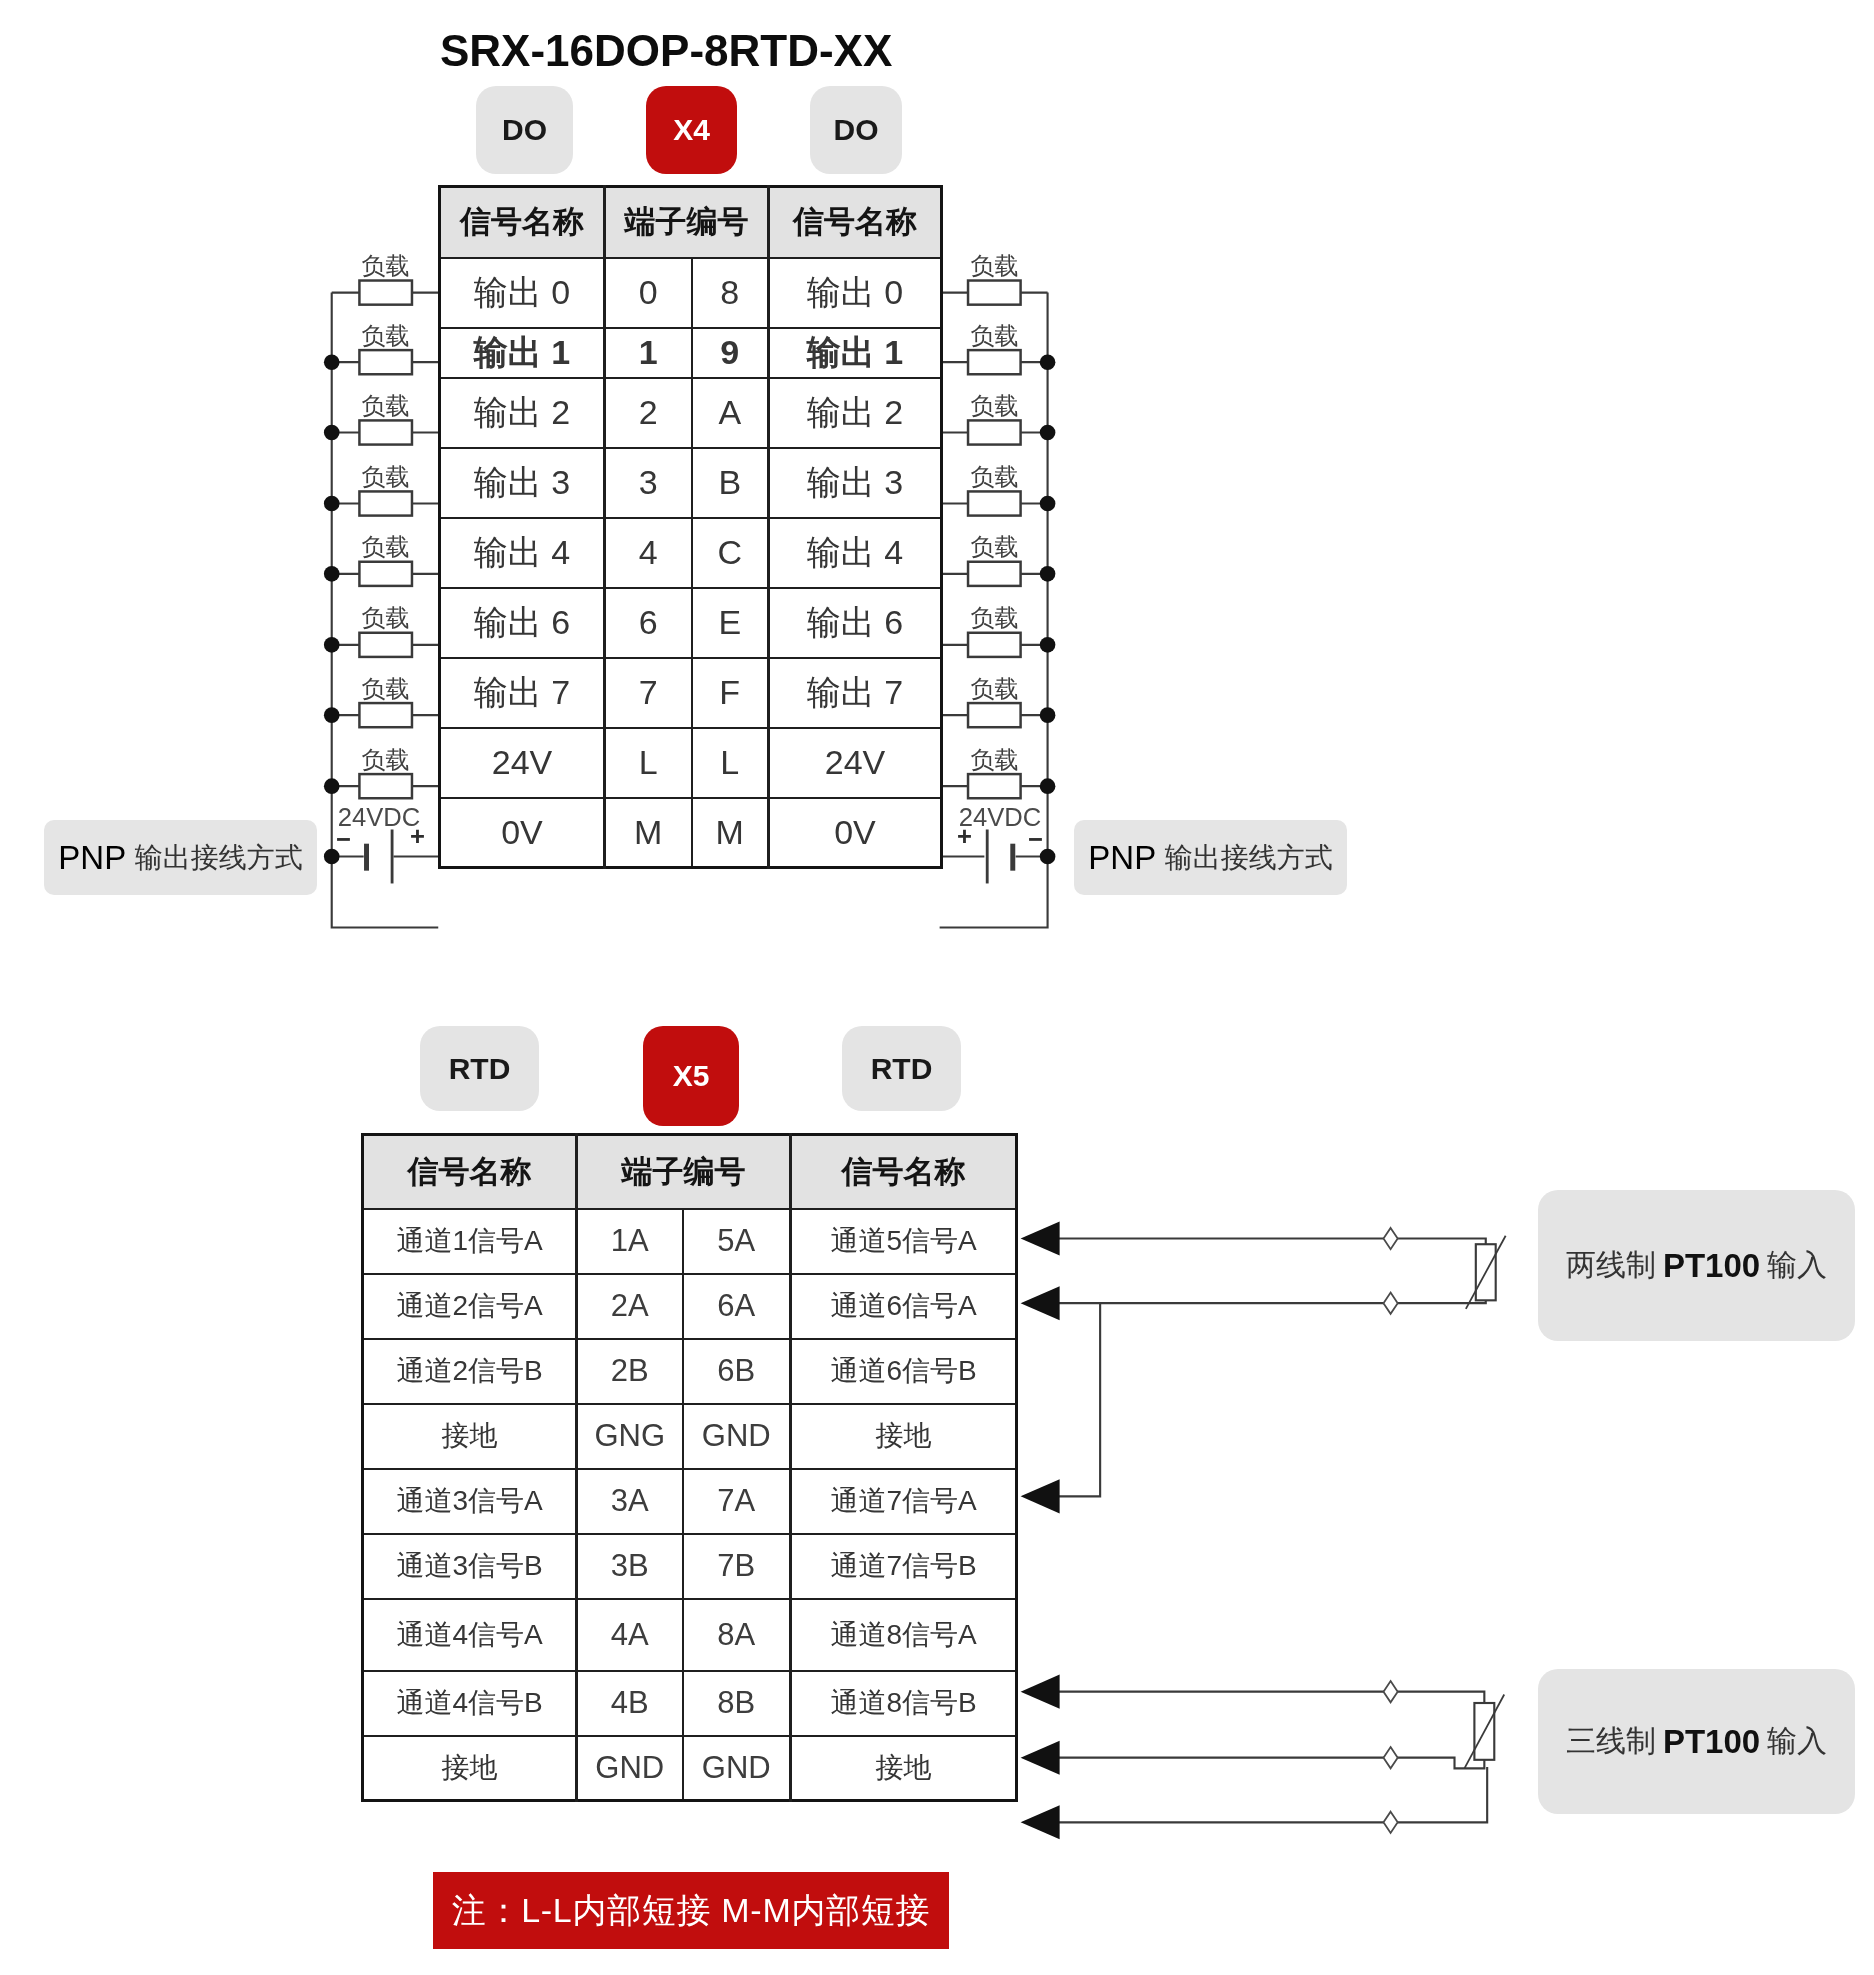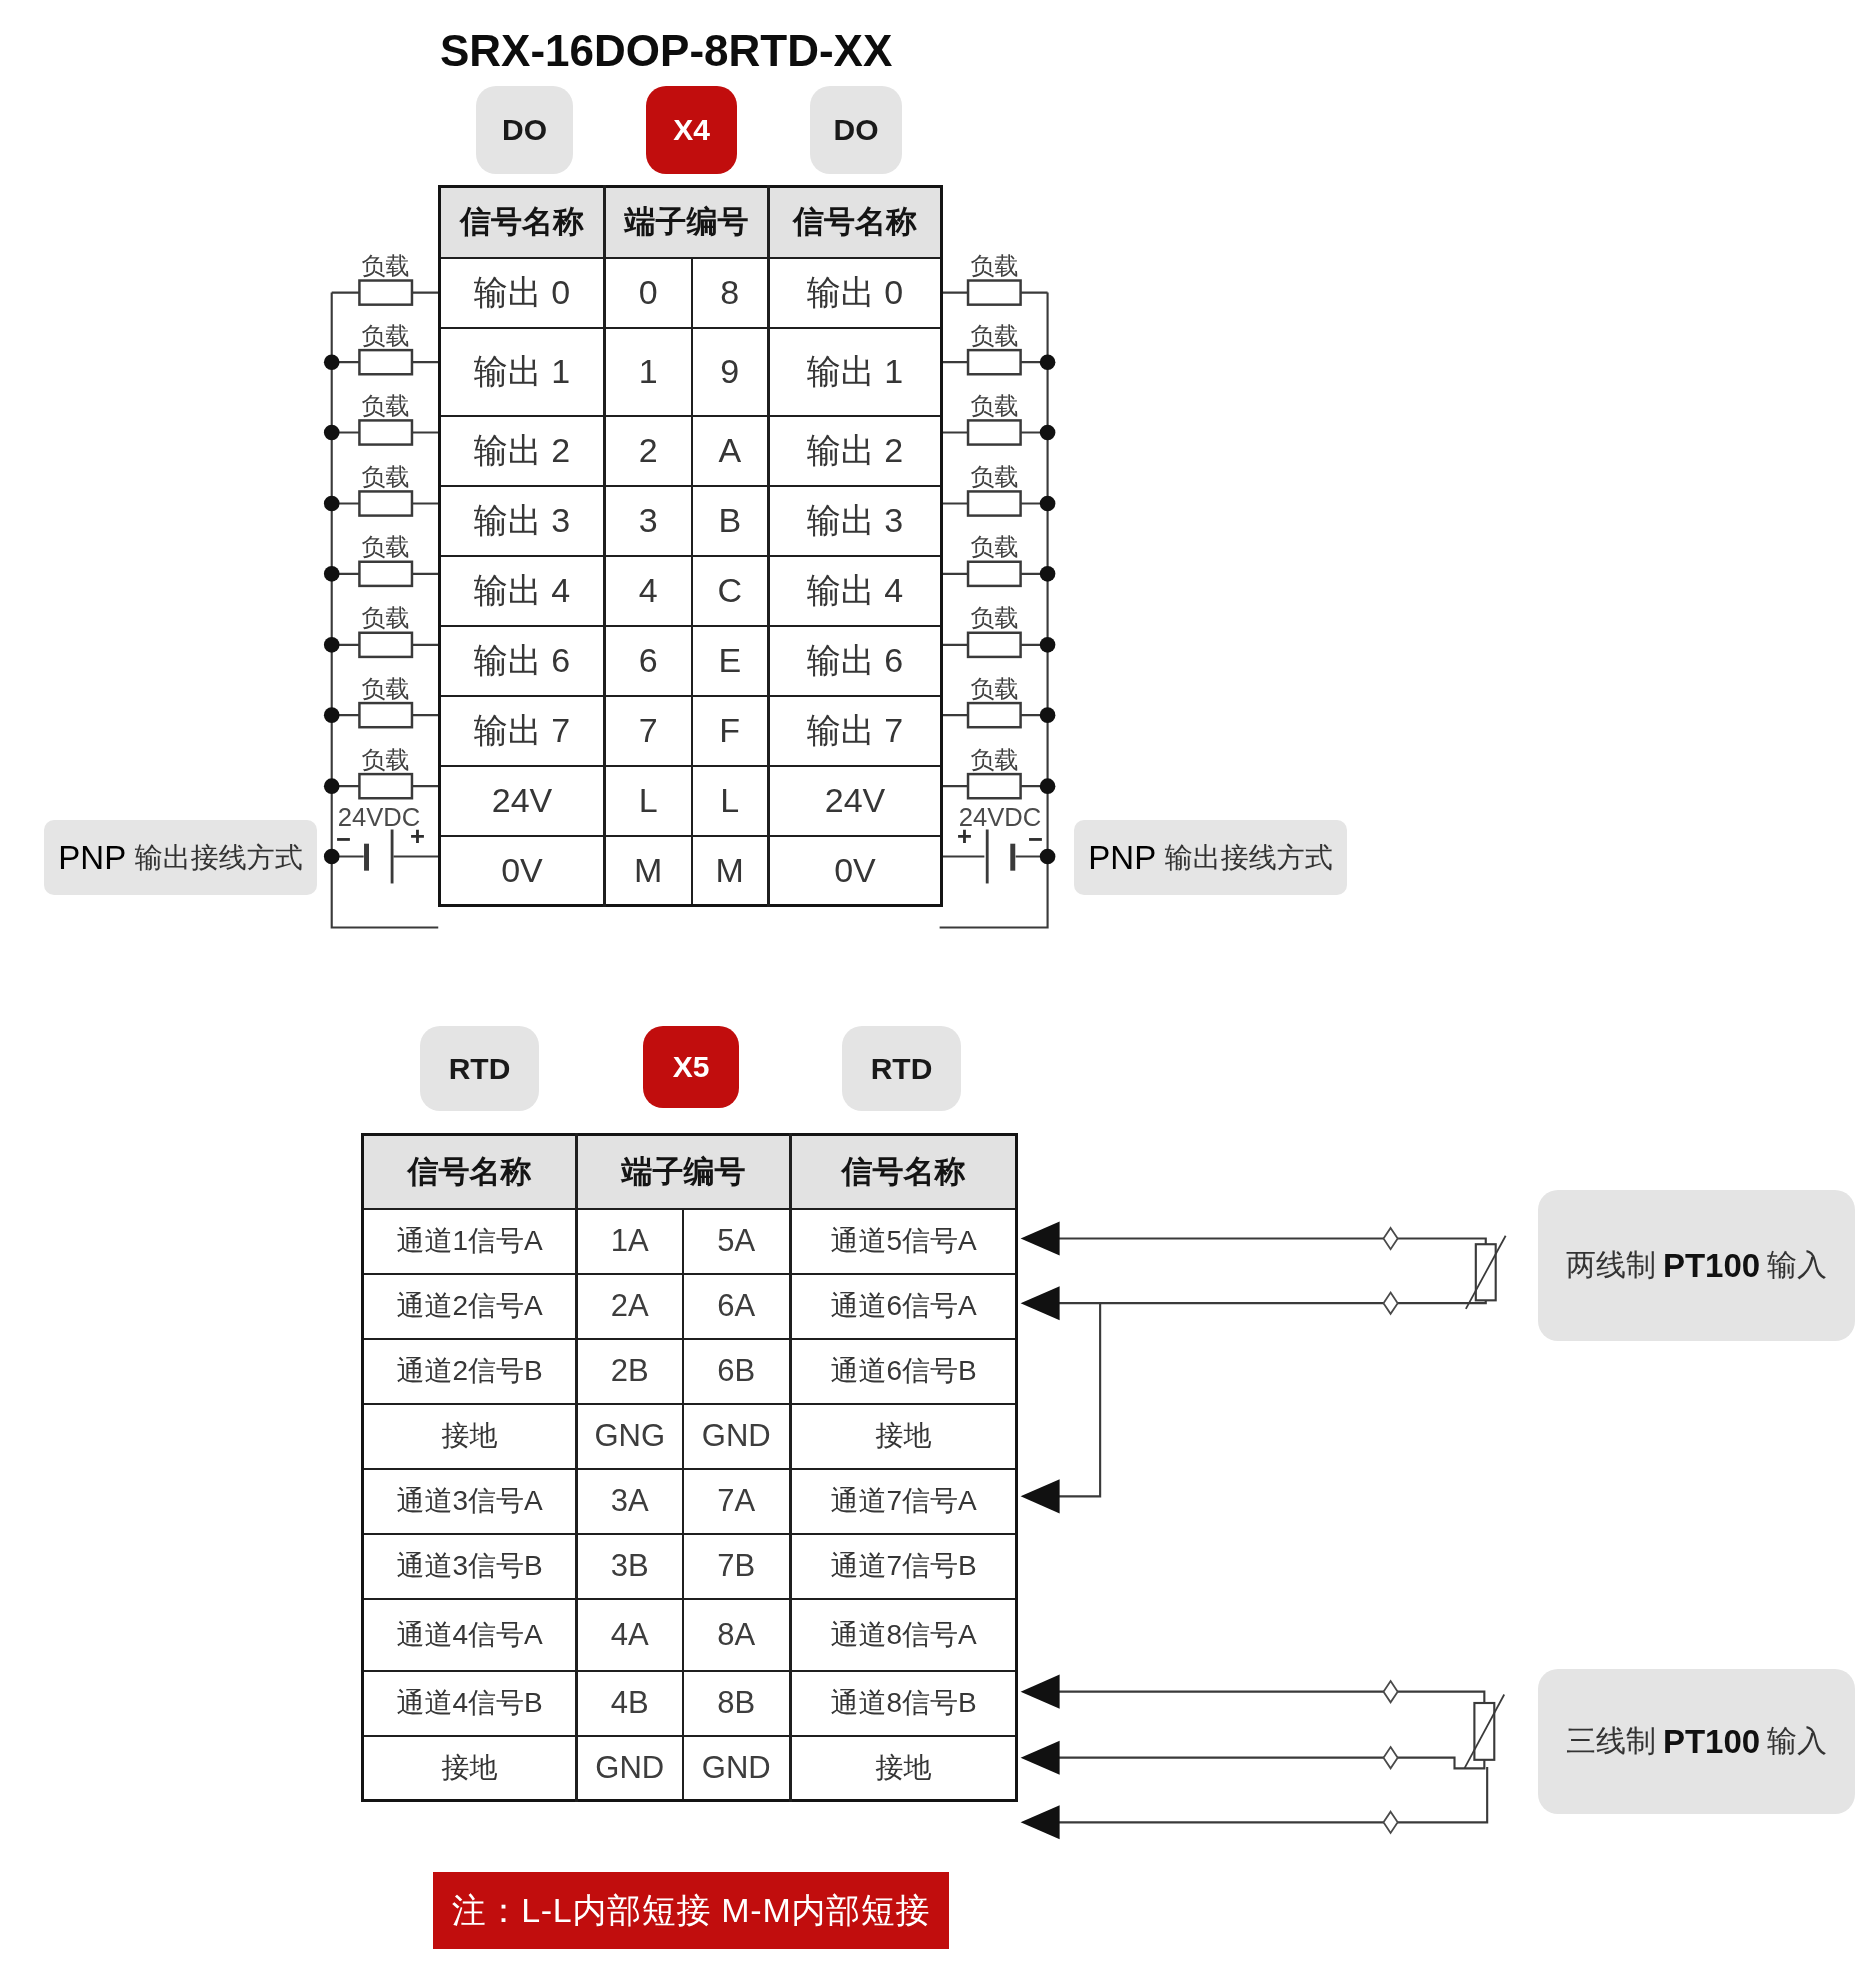--- a/index.html
+++ b/index.html
@@ -212,21 +212,21 @@
         <th class="mdiv">信号名称</th>
       </tr>
     </thead>
     <tbody>
       <tr style="height:70px;">
           <td>输出 0</td>
           <td class="mdiv">0</td>
           <td>8</td>
           <td class="mdiv">输出 0</td>
         </tr>
-      <tr style="height:88px;">
+      <tr style="height:50px;font-weight:bold;">
           <td>输出 1</td>
           <td class="mdiv">1</td>
           <td>9</td>
           <td class="mdiv">输出 1</td>
         </tr>
       <tr style="height:70px;">
           <td>输出 2</td>
           <td class="mdiv">2</td>
           <td>A</td>
           <td class="mdiv">输出 2</td>
@@ -264,21 +264,21 @@
       <tr style="height:70px;">
           <td>0V</td>
           <td class="mdiv">M</td>
           <td>M</td>
           <td class="mdiv">0V</td>
         </tr>
     </tbody>
   </table>
 
   <div class="tag" style="left:420px;top:1026px;width:119px;height:85px;">RTD</div>
-  <div class="tag red" style="left:643px;top:1026px;width:96px;height:82px;">X5</div>
+  <div class="tag red" style="left:643px;top:1026px;width:96px;height:100px;">X5</div>
   <div class="tag" style="left:842px;top:1026px;width:119px;height:85px;">RTD</div>
 
   <table class="ttable rtd-table" style="left:361px;top:1133px;width:653px;">
     <colgroup>
         <col style="width:214px">
         <col style="width:106px">
         <col style="width:108px">
         <col style="width:226px">
       </colgroup>
     <thead>

